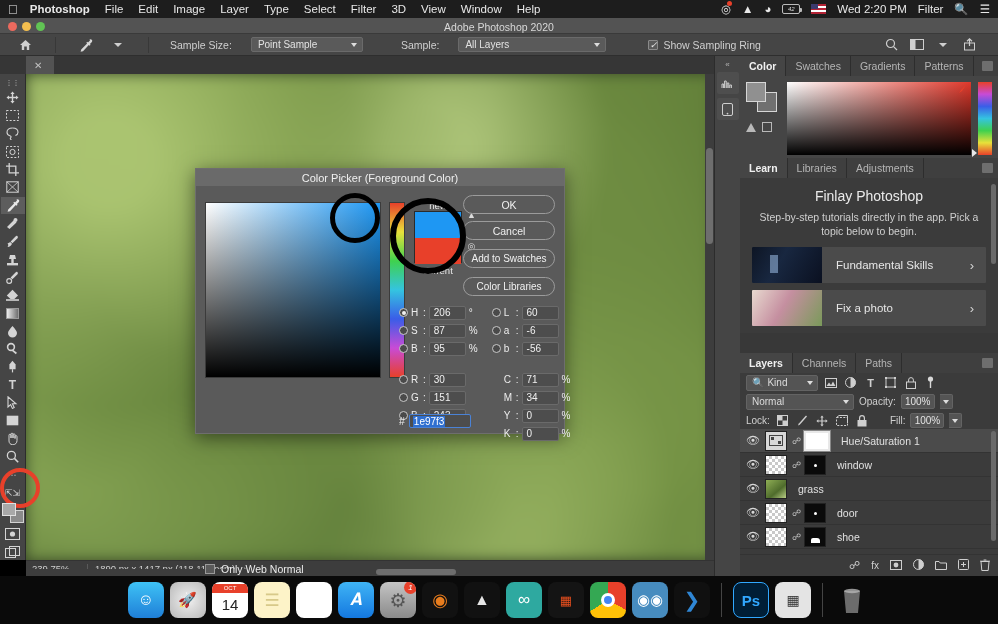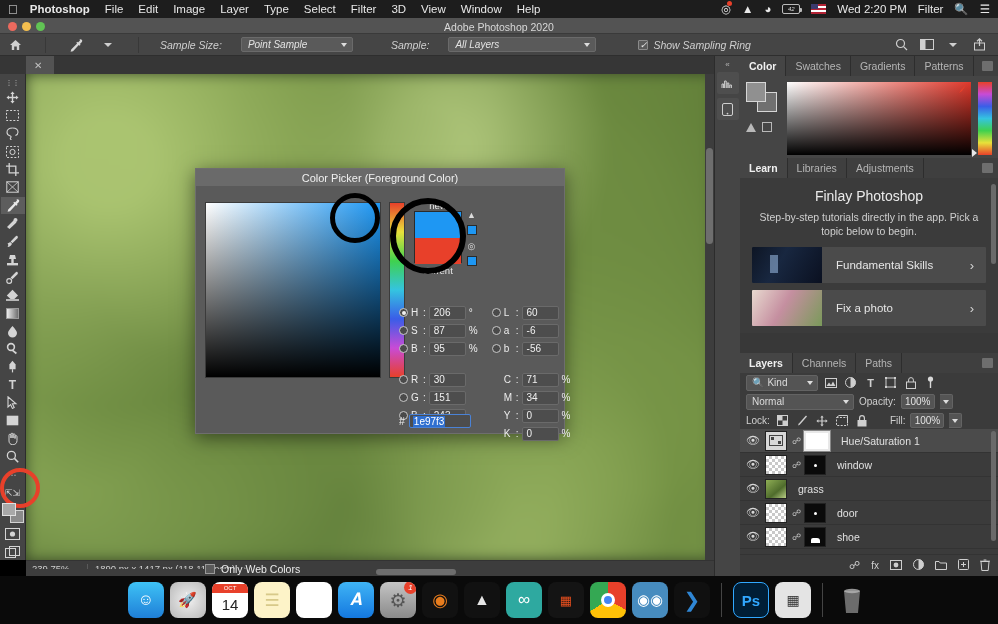--- a/index.html
+++ b/index.html
@@ -38,21 +38,21 @@
     border-bottom:1px solid #3a3a3a;
   }
   #winbtns{ position:absolute; left:8px; top:0; height:16px; display:flex; align-items:center; gap:5px;}
   .wb{ width:9px;height:9px;border-radius:50%;}
   .wb.r{background:#ec6a5e}.wb.y{background:#f4bf4f}.wb.g{background:#61c454}
 
   
   #optionsbar{
     position:absolute; left:0; top:34px; width:998px; height:22px;
     background:#454545; border-bottom:1px solid #2e2e2e;
-    display:flex; align-items:center; padding:0 6px; gap:14px;font-style:italic;
+    display:flex; align-items:center; padding:0 16px; gap:14px;
   }
   .ob-sep{ width:1px;height:16px;background:#383838;margin:0 7px;}
   .ob-label{ color:#cfcfcf; font-size:10.5px; margin-right:5px; white-space:nowrap;}
   .ob-select{
     height:15px; background:#5a5a5a; border:1px solid #6a6a6a; border-radius:2px;
     color:#e2e2e2; font-size:10px; display:flex;align-items:center;
     padding:0 16px 0 6px; position:relative; white-space:nowrap;
   }
   .ob-select:after{ content:""; position:absolute; right:5px; top:5px;
     border-left:3.5px solid transparent;border-right:3.5px solid transparent;border-top:4px solid #ddd;}
@@ -818,20 +818,26 @@
   <div class="swlabel" style="top:31px">new</div>
   <div class="swlabel" style="top:96px">current</div>
 
   <div id="pk-alert">
     <span class="alertbtn">▲</span>
     <span class="alertsq"></span>
     <span class="alertbtn">◎</span>
     <span class="alertsq"></span>
   </div>
 
+  <div id="pk-buttons">
+    <div class="pkbtn">OK</div>
+    <div class="pkbtn">Cancel</div>
+    <div class="pkbtn wide" style="margin-top:9px">Add to Swatches</div>
+    <div class="pkbtn wide" style="margin-top:9px">Color Libraries</div>
+  </div>
 
   <div id="pk-fields">
     <div class="fgrid">
       <div class="fcol">
         <div class="frow">
           <i class="radio on"></i>
           <span class="flabel">H</span>
           <span style="font-size:10px;color:#ececec;margin-left:-2px">:</span>
           <span class="finput">206</span>
           <span class="funit">°</span>
@@ -925,21 +931,21 @@
 
   <div id="pk-hex">
     <span class="hash">#</span>
     <span id="pk-hexinput">
       <span>1e97f3</span>
     </span>
   </div>
 
   <div id="pk-web">
     <i class="box"></i>
-    <span class="txt">Only Web Colors</span>
+    <span class="txt">Only Web Normal</span>
   </div>
 </div>
 
 <div class="anno" id="anno1"></div>
 <div class="anno" id="anno2"></div>
 <div class="anno" id="anno3"></div>
 
 <div id="dock">
   <div class="dapp" style="background:linear-gradient(180deg,#3ec2f5,#1f7fd8)">
     <span style="color:#fff;font-size:16px">☺</span>

